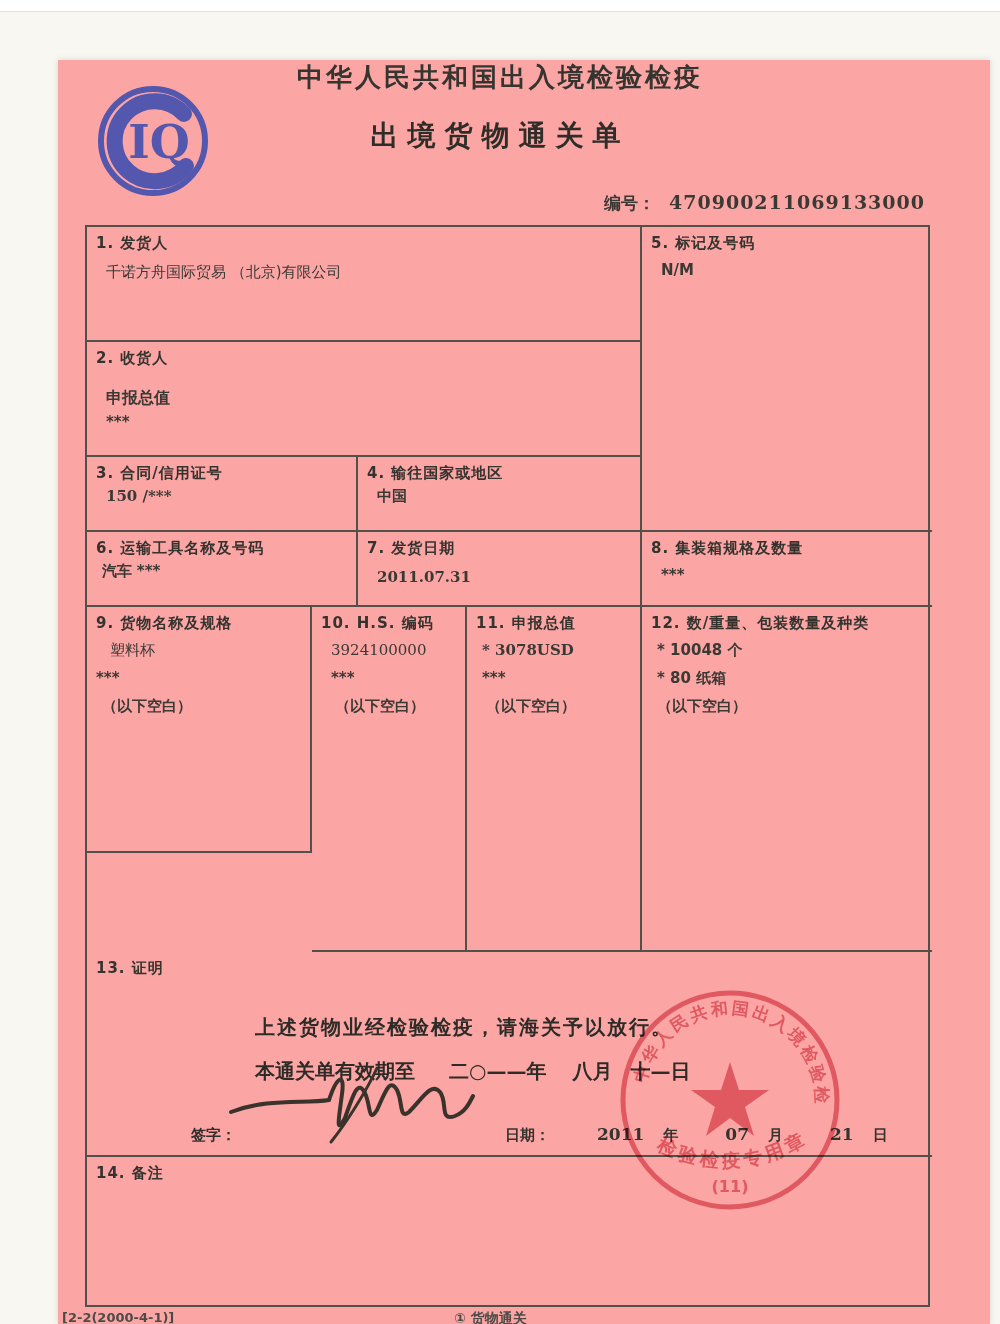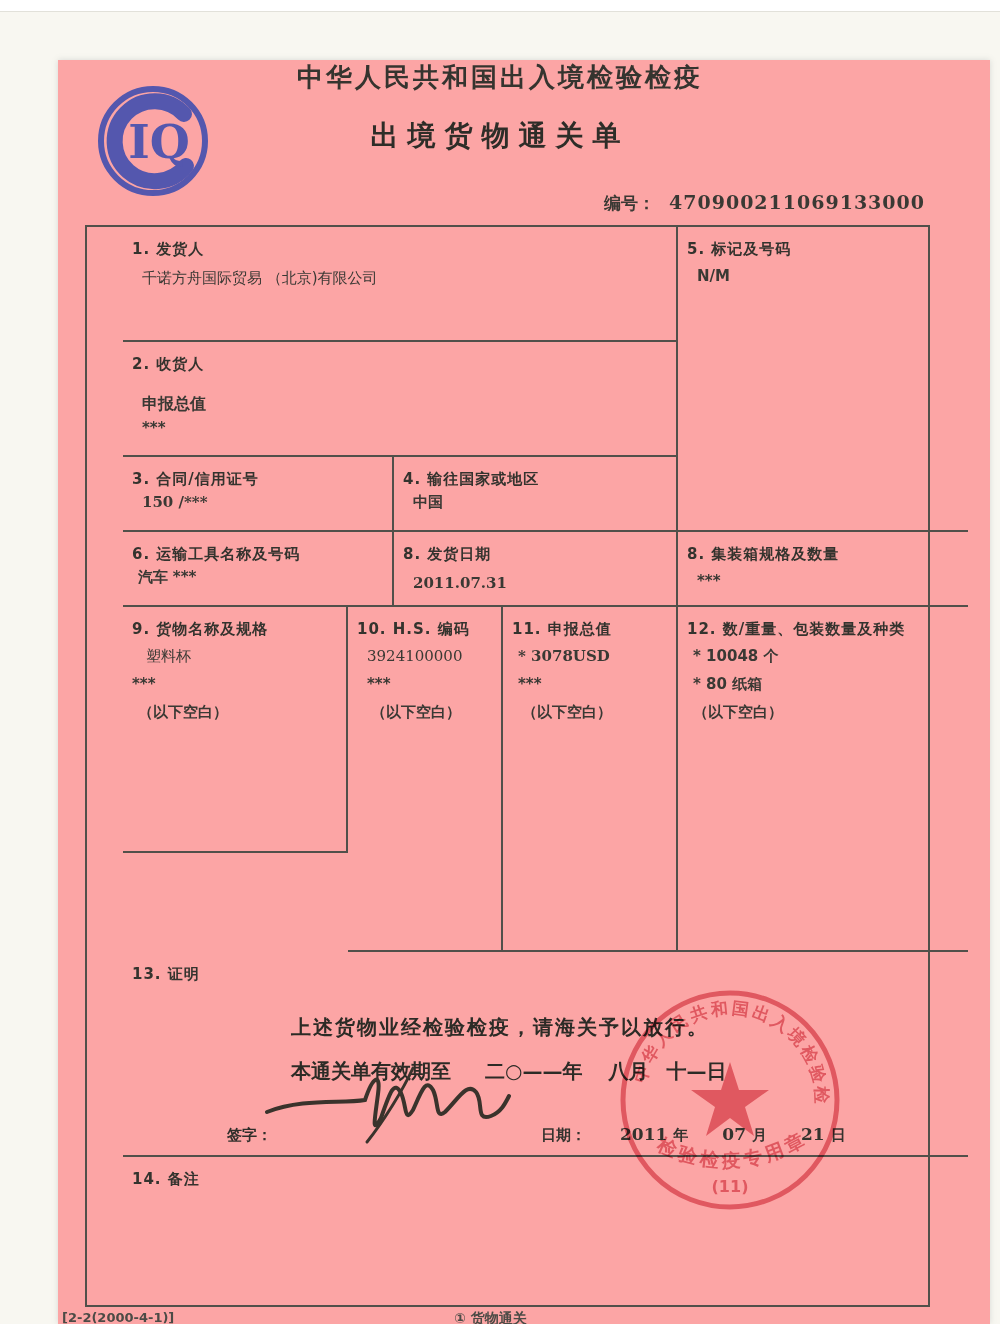--- a/index.html
+++ b/index.html
@@ -14,21 +14,21 @@
   .logo { position:absolute; left:38px; top:24px; width:114px; height:114px; }
   .titles { position:absolute; left:92px; top:0; width:700px; text-align:center; }
   .org-title { font-size:26px; font-weight:bold; letter-spacing:3px; color:#35342f; }
   .doc-title { margin-top:22px; font-size:28px; font-weight:bold; letter-spacing:9px; color:#2e2d28; }
   .serial { position:absolute; top:131px; right:65px; font-size:17px; font-weight:bold; color:#3a3934; }
   .serial .num { font-family:"DejaVu Serif", serif; font-size:19px; letter-spacing:1px; margin-left:14px; }
 
   
   .grid { position:absolute; left:27px; top:165px; width:845px; height:1082px;
           border:2px solid #51504a; }
-  .cell { position:absolute; padding:13px 9px; font-size:15px;margin-left:36px; }
+  .cell { position:absolute; padding:7px 9px; font-size:15px; }
   .b-r { border-right:2px solid #51504a; }
   .b-b { border-bottom:2px solid #51504a; }
   .lbl { font-weight:bold; font-size:15px; color:#34332e; letter-spacing:1px; }
   .val { color:#3a3934; }
   .bold { font-weight:bold; }
   .serifv { font-family:"DejaVu Serif", serif; }
 
   .c1  { left:0;   top:0;    width:555px; height:115px; }
   .c5  { left:555px; top:0;  width:290px; height:305px; }
   .c2  { left:0;   top:115px; width:555px; height:115px; }
@@ -51,21 +51,21 @@
 
   
   .cert-line1 { position:absolute; left:168px; top:62px; font-family:"DejaVu Serif", serif;
                 font-weight:bold; font-size:20px; letter-spacing:2px; color:#2c2b26; }
   .cert-line2 { position:absolute; left:168px; top:106px; font-family:"DejaVu Serif", serif;
                 font-weight:bold; font-size:20px; color:#2c2b26; display:flex; align-items:baseline; }
   .cert-line2 .sp1{ margin-left:34px; } .cert-line2 .sp2{ margin-left:26px; } .cert-line2 .sp3{ margin-left:18px; }
   .sign-label { position:absolute; left:104px; top:174px; font-size:15px; font-weight:bold; }
   .signature  { position:absolute; left:140px; top:108px; width:260px; height:86px; }
   .date-row { position:absolute; left:418px; top:172px; font-size:15px; font-weight:bold;
-              display:flex; align-items:baseline; color:#34332e; }
+              display:flex; align-items:baseline; color:#34332e;gap:13px; }
   .date-row .dnum { font-family:"DejaVu Serif", serif; font-size:17px; }
   .date-row span { margin-right:6px; }
   .date-row .gap { margin-left:28px; }
 
   
   .stamp { position:absolute; left:552px; top:918px; width:240px; height:244px;
            opacity:.82; mix-blend-mode:multiply; }
 
   
   .footer-left { position:absolute; left:4px; top:1250px; font-size:13px; color:#4c4b46; font-weight:bold; }
@@ -123,21 +123,21 @@
       <div class="lbl">4. 输往国家或地区</div>
       <div class="val bold mt4 ind10">中国</div>
     </div>
 
     <div class="cell c6 b-r b-b">
       <div class="lbl">6. 运输工具名称及号码</div>
       <div class="val mt4 ind6"><span class="bold">汽车</span> <span class="bold">***</span></div>
     </div>
 
     <div class="cell c7 b-r b-b">
-      <div class="lbl">8. 发货日期</div>
+      <div class="lbl">7. 发货日期</div>
       <div class="val serifv bold mt10 ind10">2011.07.31</div>
     </div>
 
     <div class="cell c8 b-b">
       <div class="lbl">8. 集装箱规格及数量</div>
       <div class="val bold mt8 ind10">***</div>
     </div>
 
     <div class="cell c9 b-r b-b">
       <div class="lbl">9. 货物名称及规格</div>

